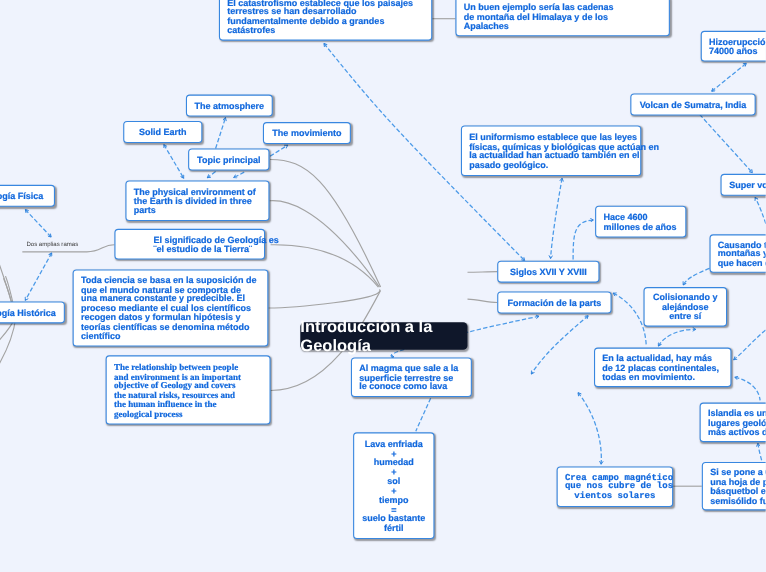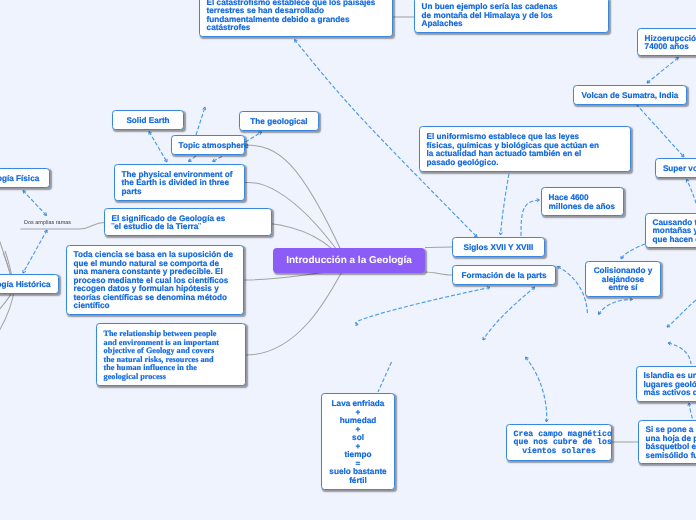--- a/index.html
+++ b/index.html
@@ -5,22 +5,22 @@
 html,body{margin:0;padding:0;}
 body{width:696px;height:520px;background:#eff3fd;font-family:"Liberation Sans",sans-serif;overflow:hidden;position:relative;
  -webkit-font-smoothing:antialiased;text-rendering:geometricPrecision;}
 #stage{position:absolute;left:0;top:0;width:696px;height:520px;}
 svg.links{position:absolute;left:0;top:0;width:696px;height:520px;}
 .node{position:absolute;box-sizing:border-box;background:#fff;border:1.6px solid #3887e0;border-radius:3.5px;
  color:#1168dd;font-weight:bold;-webkit-text-stroke:0.18px #1168dd;font-size:8.2px;line-height:8.5px;
  box-shadow:1.1px 1.1px 1.4px rgba(0,0,0,0.38);display:flex;align-items:center;z-index:5;}
 .node .txt{width:100%;padding:0 6.6px;box-sizing:border-box;white-space:nowrap;position:relative;top:1.2px;}
 .node.al-center .txt{text-align:center;}
-.central{position:absolute;background:#8b5cf6;color:#fff;font-size:10px;font-weight:bold;border-radius:4px;
- box-shadow:1.1px 1.1px 1.4px rgba(0,0,0,0.38);display:flex;align-items:center;justify-content:center;z-index:6;}
+.central{position:absolute;background:#0f172a;color:#fff;font-size:15px;font-weight:bold;border-radius:4px;
+ box-shadow:1.1px 1.1px 1.4px rgba(0,0,0,0.38);display:flex;align-items:center;justify-content:center;z-index:6;margin-top:45px;}
 .edge-label{position:absolute;font-size:5.5px;color:#3b3b3b;white-space:nowrap;z-index:7;line-height:6px;}
 </style>
 </head>
 <body>
 
 <div id="stage">
 <svg class="links" viewBox="0 0 696 520">
 <defs>
 <marker id="ahE" viewBox="0 0 12 12" refX="10" refY="6" markerWidth="3.6" markerHeight="3.6" orient="auto">
           <path d="M 2 1.2 L 10 6 L 2 10.8" fill="none" stroke="#2f82dc" stroke-width="2.4" stroke-linecap="butt" stroke-linejoin="miter"></path>
@@ -73,70 +73,79 @@
     </div>
 <div class="node" style="left:199px;top:-8px;width:194px;height:45px;">
       <span class="txt">El catastrofismo establece que los paisajes<br>terrestres se han desarrollado<br>fundamentalmente debido a grandes<br>catástrofes</span>
     </div>
 <div class="node" style="left:414px;top:-3px;width:195px;height:36px;">
       <span class="txt">Un buen ejemplo sería las cadenas<br>de montaña del Himalaya y de los<br>Apalaches</span>
     </div>
 <div class="node" style="left:637px;top:28px;width:120px;height:28px;">
       <span class="txt">Hizoerupcción hace<br>74000 años</span>
     </div>
+<div class="node al-center" style="left:169px;top:86px;width:79px;height:20px;">
+      <span class="txt">The atmosphere</span>
+    </div>
 <div class="node al-center" style="left:573px;top:85px;width:114px;height:20px;">
       <span class="txt">Volcan de Sumatra, India</span>
     </div>
 <div class="node al-center" style="left:112px;top:110px;width:72px;height:20px;">
       <span class="txt">Solid Earth</span>
     </div>
 <div class="node al-center" style="left:239px;top:111px;width:80px;height:20px;">
-      <span class="txt">The geological</span>
+      <span class="txt">The movimiento</span>
     </div>
-<div class="node" style="left:419px;top:126px;width:212px;height:46px;">
+<div class="node" style="left:419px;top:114px;width:164px;height:46px;">
       <span class="txt">El uniformismo establece que las leyes<br>físicas, químicas y biológicas que actúan en<br>la actualidad han actuado también en el<br>pasado geológico.</span>
     </div>
 <div class="node al-center" style="left:171px;top:135px;width:74px;height:20px;">
-      <span class="txt">Topic atmosphere</span>
+      <span class="txt">Topic principal</span>
     </div>
 <div class="node al-center" style="left:654.6px;top:158px;width:68px;height:20px;">
       <span class="txt">Super volcán</span>
     </div>
 <div class="node al-center" style="left:-32px;top:168px;width:82px;height:20px;">
       <span class="txt">Geología Física</span>
     </div>
 <div class="node" style="left:114px;top:164px;width:131px;height:37px;align-items:center;">
       <span class="txt">The physical environment of<br>the Earth is divided in three<br>parts</span>
     </div>
 <div class="node" style="left:541px;top:187px;width:83px;height:29px;">
       <span class="txt">Hace 4600<br>millones de años</span>
     </div>
-<div class="node" style="left:104px;top:208px;width:168px;height:28px;">
+<div class="node" style="left:104px;top:208px;width:137px;height:28px;padding-left:28px;">
       <span class="txt">El significado de Geología es<br>¨el estudio de la Tierra¨</span>
     </div>
 <div class="node" style="left:645px;top:213px;width:120px;height:35px;">
       <span class="txt">Causando terremotos<br>montañas y volcanes<br>que hacen erupción</span>
     </div>
 <div class="node al-center" style="left:452px;top:237px;width:93px;height:20px;">
       <span class="txt">Siglos XVII Y XVIII</span>
     </div>
 <div class="node" style="left:66px;top:245px;width:178px;height:70px;">
       <span class="txt">Toda ciencia se basa en la suposición de<br>que el mundo natural se comporta de<br>una manera constante y predecible. El<br>proceso mediante el cual los científicos<br>recogen datos y formulan hipótesis y<br>teorías científicas se denomina método<br>científico</span>
     </div>
 <div class="node al-center" style="left:585px;top:261px;width:76px;height:36px;">
       <span class="txt">Colisionando y<br>alejándose<br>entre sí</span>
     </div>
 <div class="node al-center" style="left:452px;top:265px;width:104px;height:20px;">
       <span class="txt">Formación de la parts</span>
     </div>
 <div class="node al-center" style="left:-30px;top:274px;width:89px;height:20px;">
       <span class="txt">Geología Histórica</span>
     </div>
+<div class="node" style="left:540px;top:316px;width:125px;height:36px;">
+      <span class="txt">En la actualidad, hay más<br>de 12 placas continentales,<br>todas en movimiento.</span>
+    </div>
 <div class="node" style="left:96px;top:323px;width:150px;height:63px;font-family:Liberation Serif, serif;">
       <span class="txt">The relationship between people<br>and environment is an important<br>objective of Geology and covers<br>the natural risks, resources and<br>the human influence in the<br>geological process</span>
+    </div>
+<div class="node" style="left:319px;top:325px;width:110px;height:36px;">
+      <span class="txt">Al magma que sale a la<br>superficie terrestre se<br>le conoce como lava</span>
     </div>
 <div class="node" style="left:636px;top:366px;width:120px;height:36px;">
       <span class="txt">Islandia es uno de los<br>lugares geológicamente<br>más activos del mundo</span>
     </div>
 <div class="node al-center" style="left:321px;top:393px;width:74px;height:97px;justify-content:flex-end;">
       <span class="txt">Lava enfriada<br>+<br>humedad<br>+<br>sol<br>+<br>tiempo<br>=<br>suelo bastante<br>fértil</span>
     </div>
 <div class="node" style="left:638px;top:420px;width:120px;height:44px;">
       <span class="txt">Si se pone a un lado<br>una hoja de papel de<br>básquetbol  el<br>semisólido fundido</span>
     </div>

